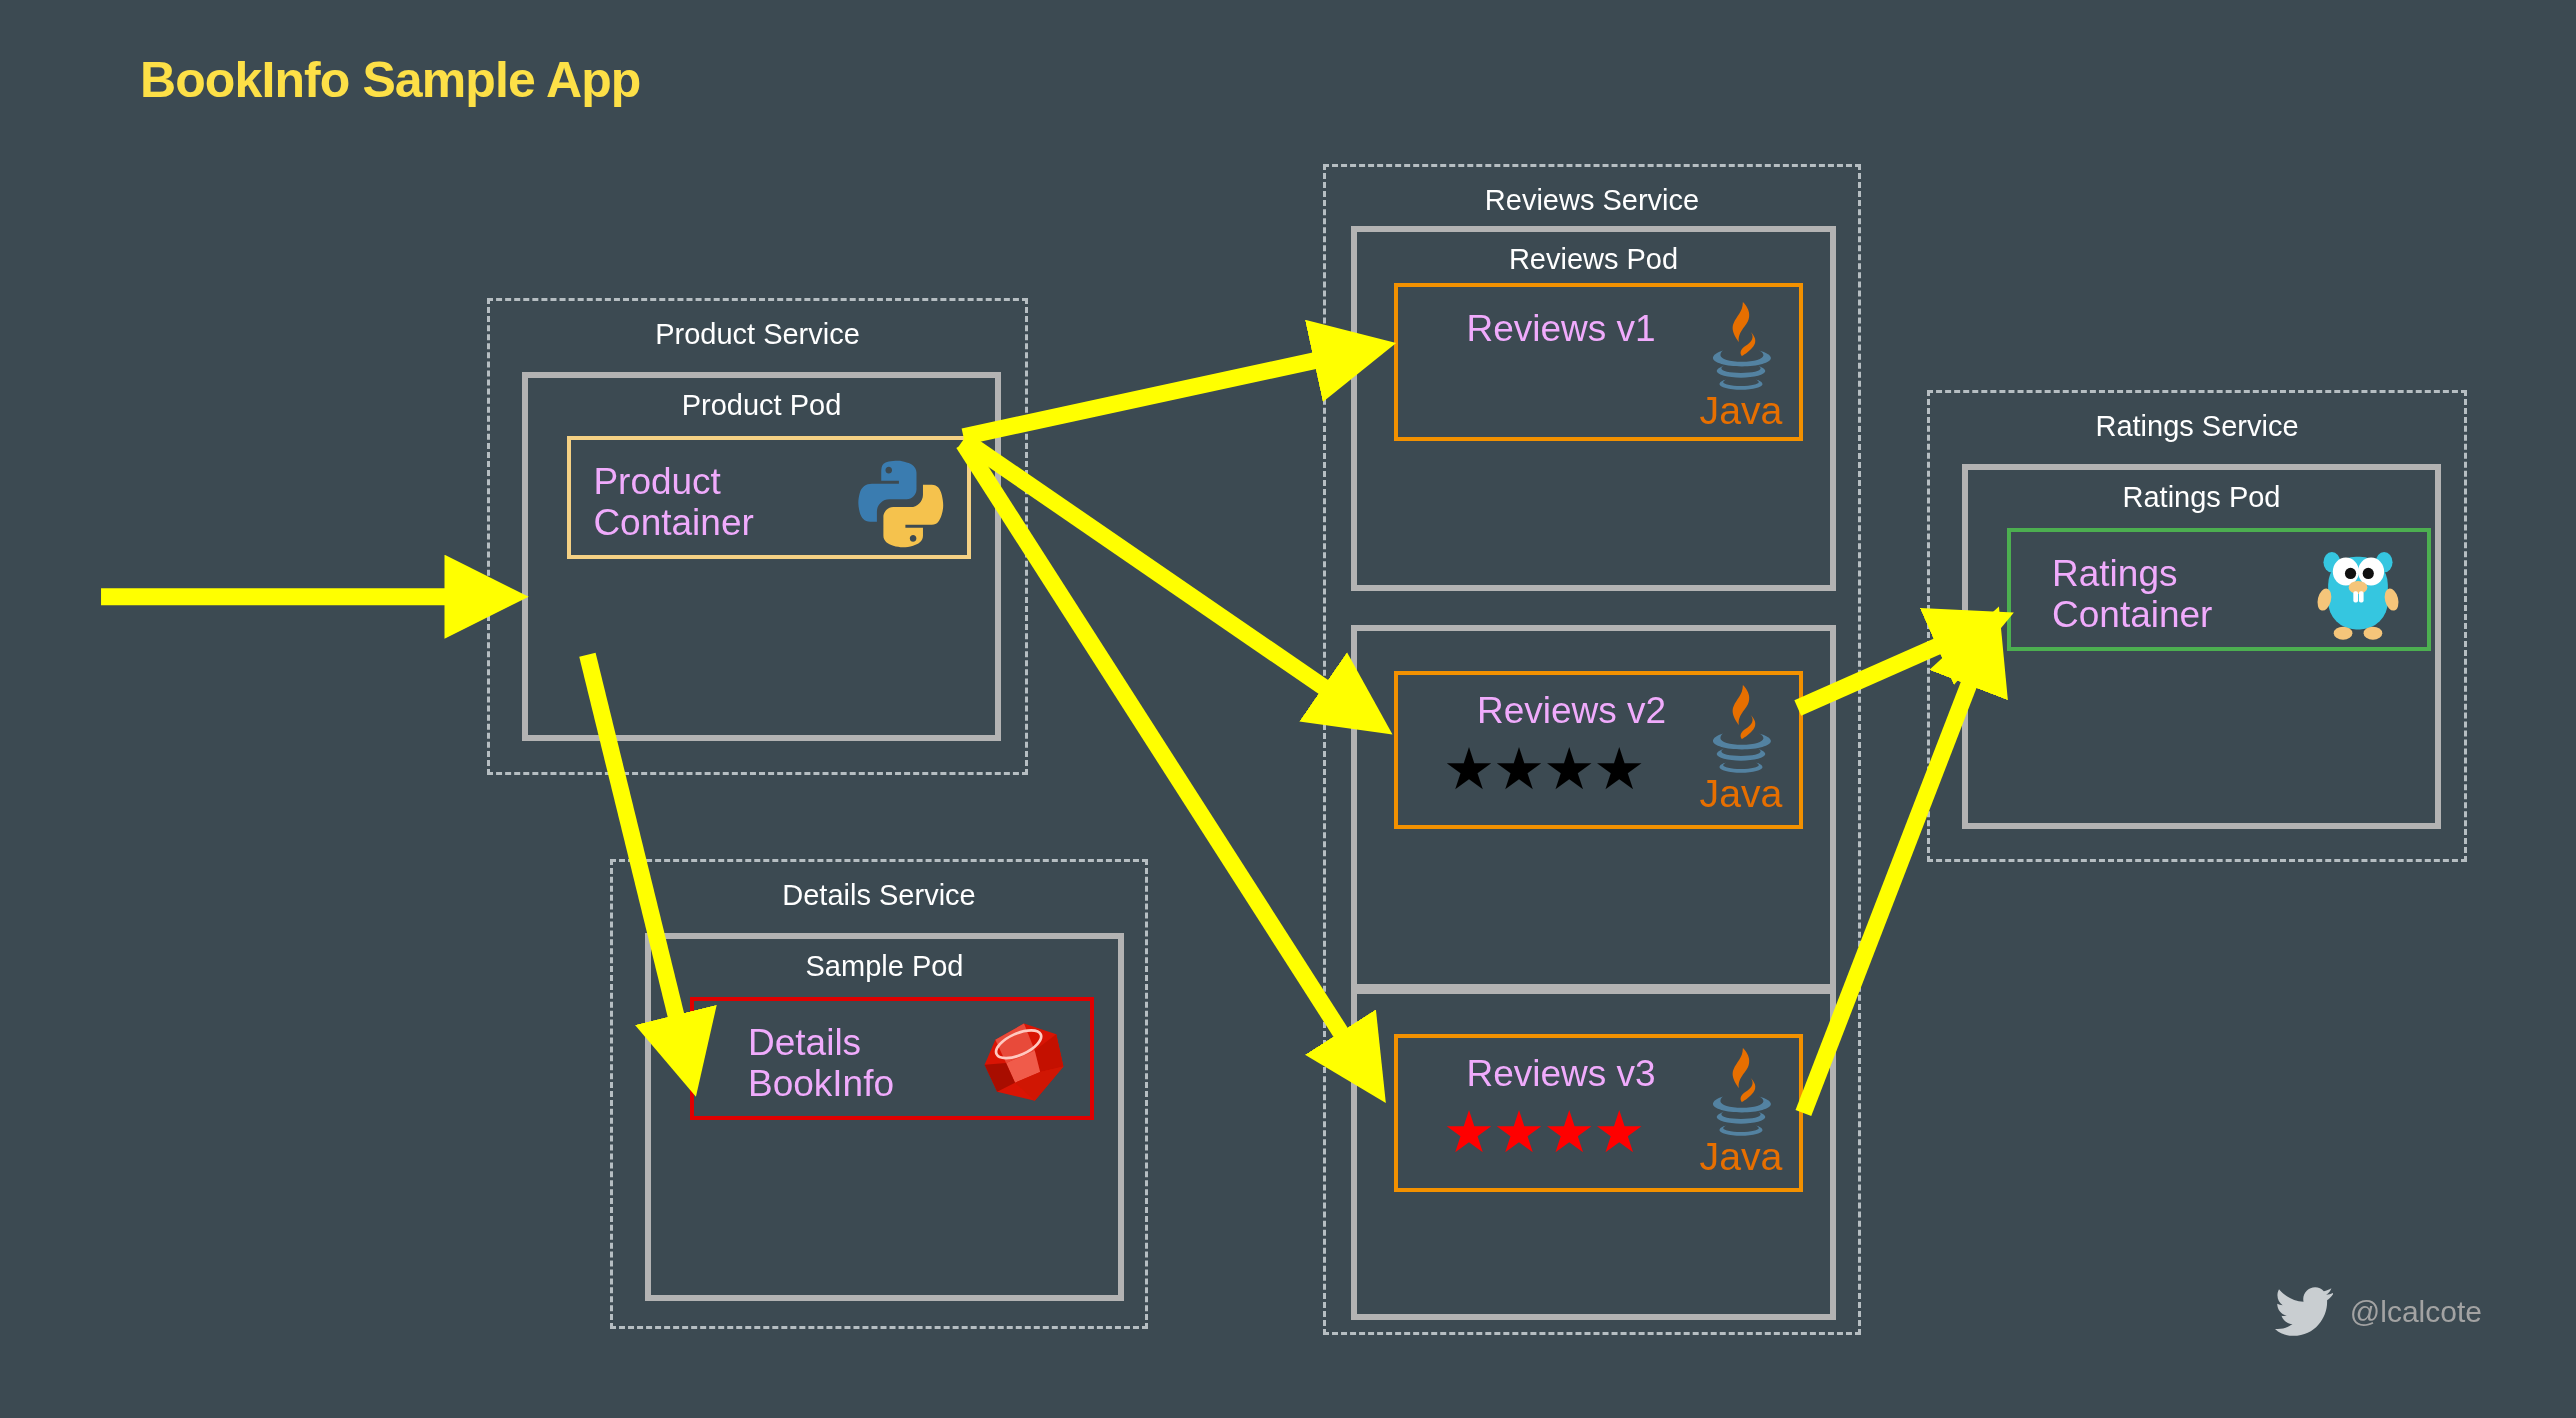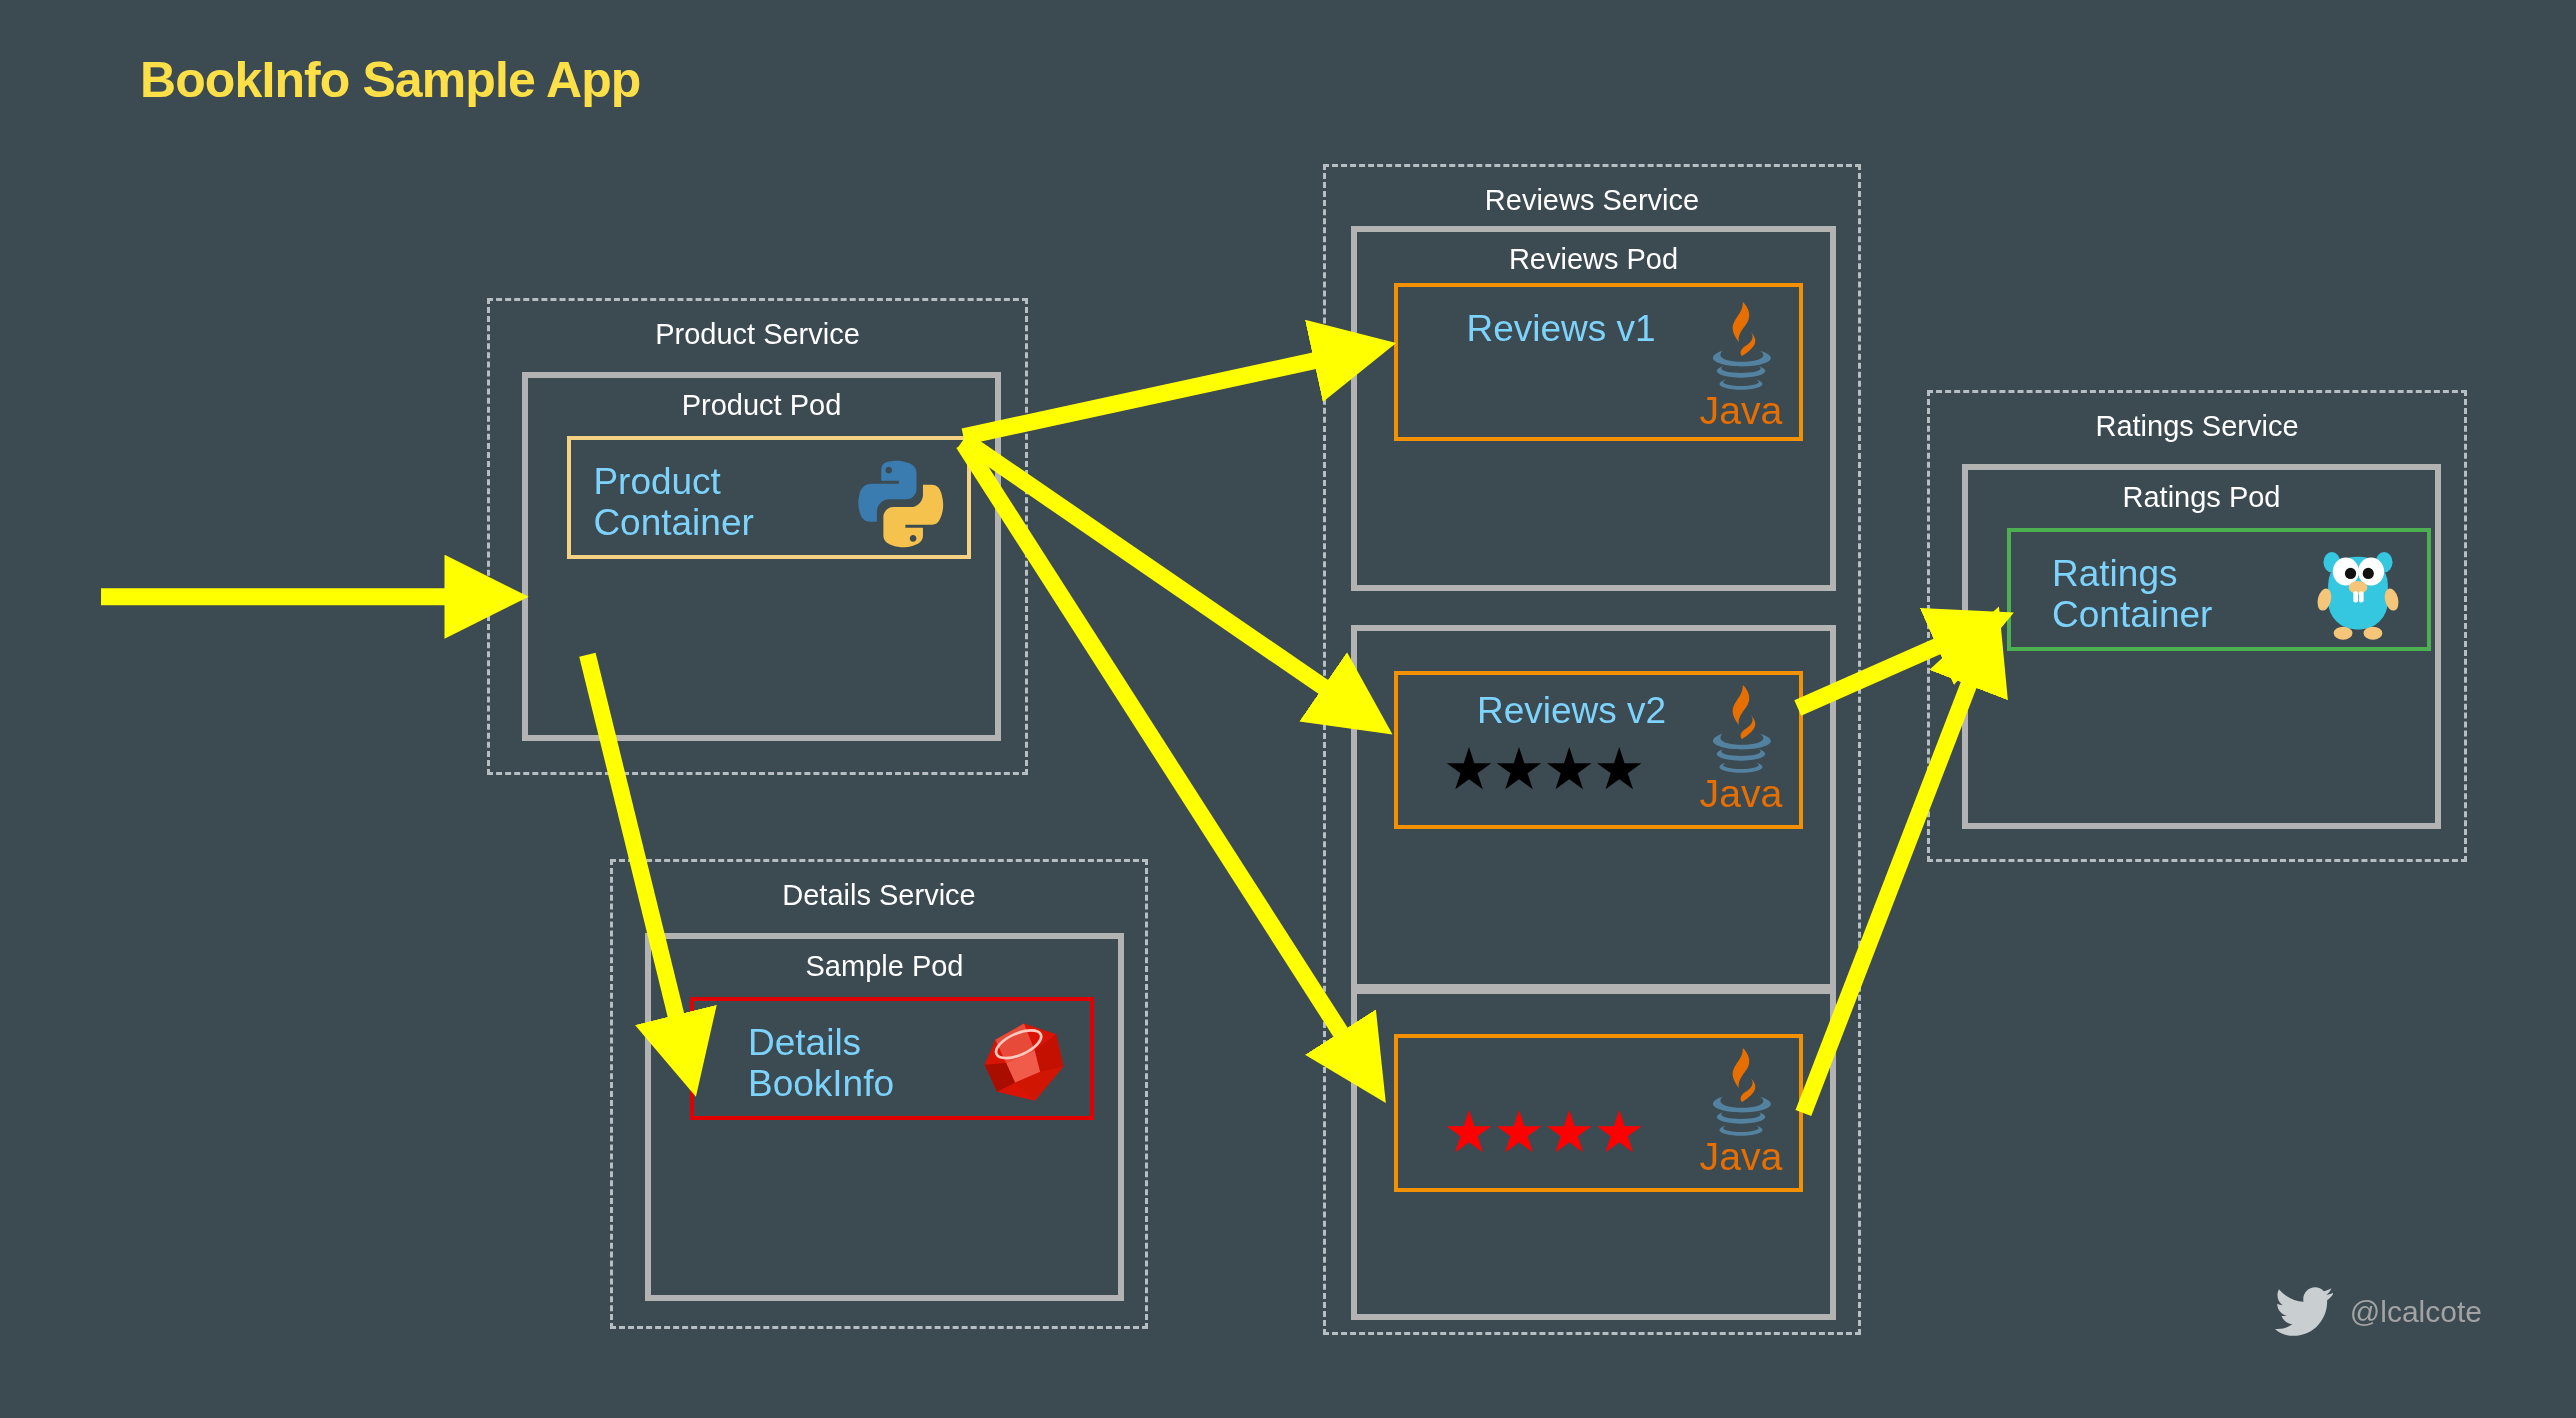--- a/index.html
+++ b/index.html
@@ -66,21 +66,21 @@
     box-sizing: border-box;
     border: 4.7px solid #f0c060;
   }
   .container-box.yellow { border-color: #f5d184; }
   .container-box.orange { border-color: #f39100; }
   .container-box.red    { border-color: #e00000; }
   .container-box.green  { border-color: #4caf50; }
 
   .container-title {
     position: absolute;
-    color: #7dd3fc;
+    color: #f0abfc;
     font-size: 37px;
     line-height: 1.12;
     white-space: pre-line;
   }
   .container-title.centered {
     left: 0; right: 0;
     text-align: center;
   }
 
   .tech-logo {
@@ -198,20 +198,21 @@
             <path d="M28 70c-5 2-8 4-8 6 0 4 12 7 26 7s26-3 26-7c0-2-3-4-8-6 2 1 3 2 3 3 0 3-9 5-21 5s-21-2-21-5c0-1 1-2 3-3z" fill="#5382a1"></path>
             <path d="M30 85c-4 1-7 3-7 5 0 3 10 6 23 6s23-3 23-6c0-2-3-4-7-5 2 1 3 2 3 3 0 2-8 4-19 4s-19-2-19-4c0-1 1-2 3-3z" fill="#5382a1"></path>
             <text x="46" y="133" font-family="'Liberation Sans',sans-serif" font-size="42" font-weight="500" fill="#e76f00" text-anchor="middle">Java</text>
           </svg>
         </span>
       </div>
     </div>
 
     <div class="pod" style="left:25px; top:821px; width:485px; height:332px;">
       <div class="container-box orange" style="left:37px; top:40px; width:409px; height:158px;">
+        <div class="container-title centered" style="top:15px; padding-right:75px;">Reviews v3</div>
         <div class="stars red" style="left:45px; top:65px;">★★★★</div>
         <span class="tech-logo" style="right:15px; top:7.5px; width:86px; height:131px;">
           <svg width="86" height="131" viewBox="0 0 92 140">
             <path d="M48 2c0 0 14 12 2 26-9 11-6 17-6 17s-10-11-6-20c3-8 10-12 10-23z" fill="#e76f00"></path>
             <path d="M56 34c0 0 8 7-5 15-9 6-4 11-4 11s12-7 14-14c2-6-5-12-5-12z" fill="#e76f00"></path>
             <path d="M27 54c-7 2-11 5-11 8 0 5 14 9 31 9s31-4 31-9c0-3-5-6-13-8 3 1 5 3 5 5 0 4-10 7-23 7s-23-3-23-7c0-2 1-4 3-5z" fill="#5382a1"></path>
             <path d="M28 70c-5 2-8 4-8 6 0 4 12 7 26 7s26-3 26-7c0-2-3-4-8-6 2 1 3 2 3 3 0 3-9 5-21 5s-21-2-21-5c0-1 1-2 3-3z" fill="#5382a1"></path>
             <path d="M30 85c-4 1-7 3-7 5 0 3 10 6 23 6s23-3 23-6c0-2-3-4-7-5 2 1 3 2 3 3 0 2-8 4-19 4s-19-2-19-4c0-1 1-2 3-3z" fill="#5382a1"></path>
             <text x="46" y="133" font-family="'Liberation Sans',sans-serif" font-size="42" font-weight="500" fill="#e76f00" text-anchor="middle">Java</text>
           </svg>

